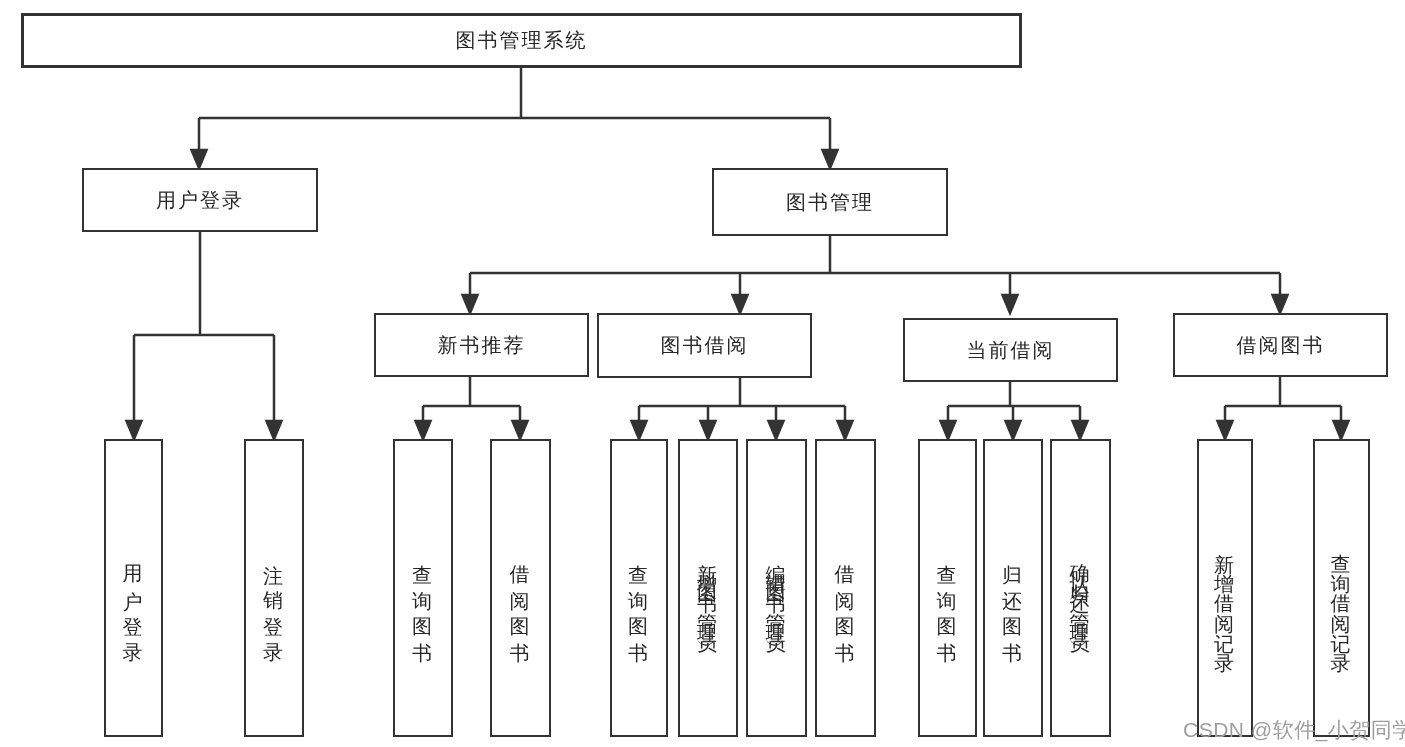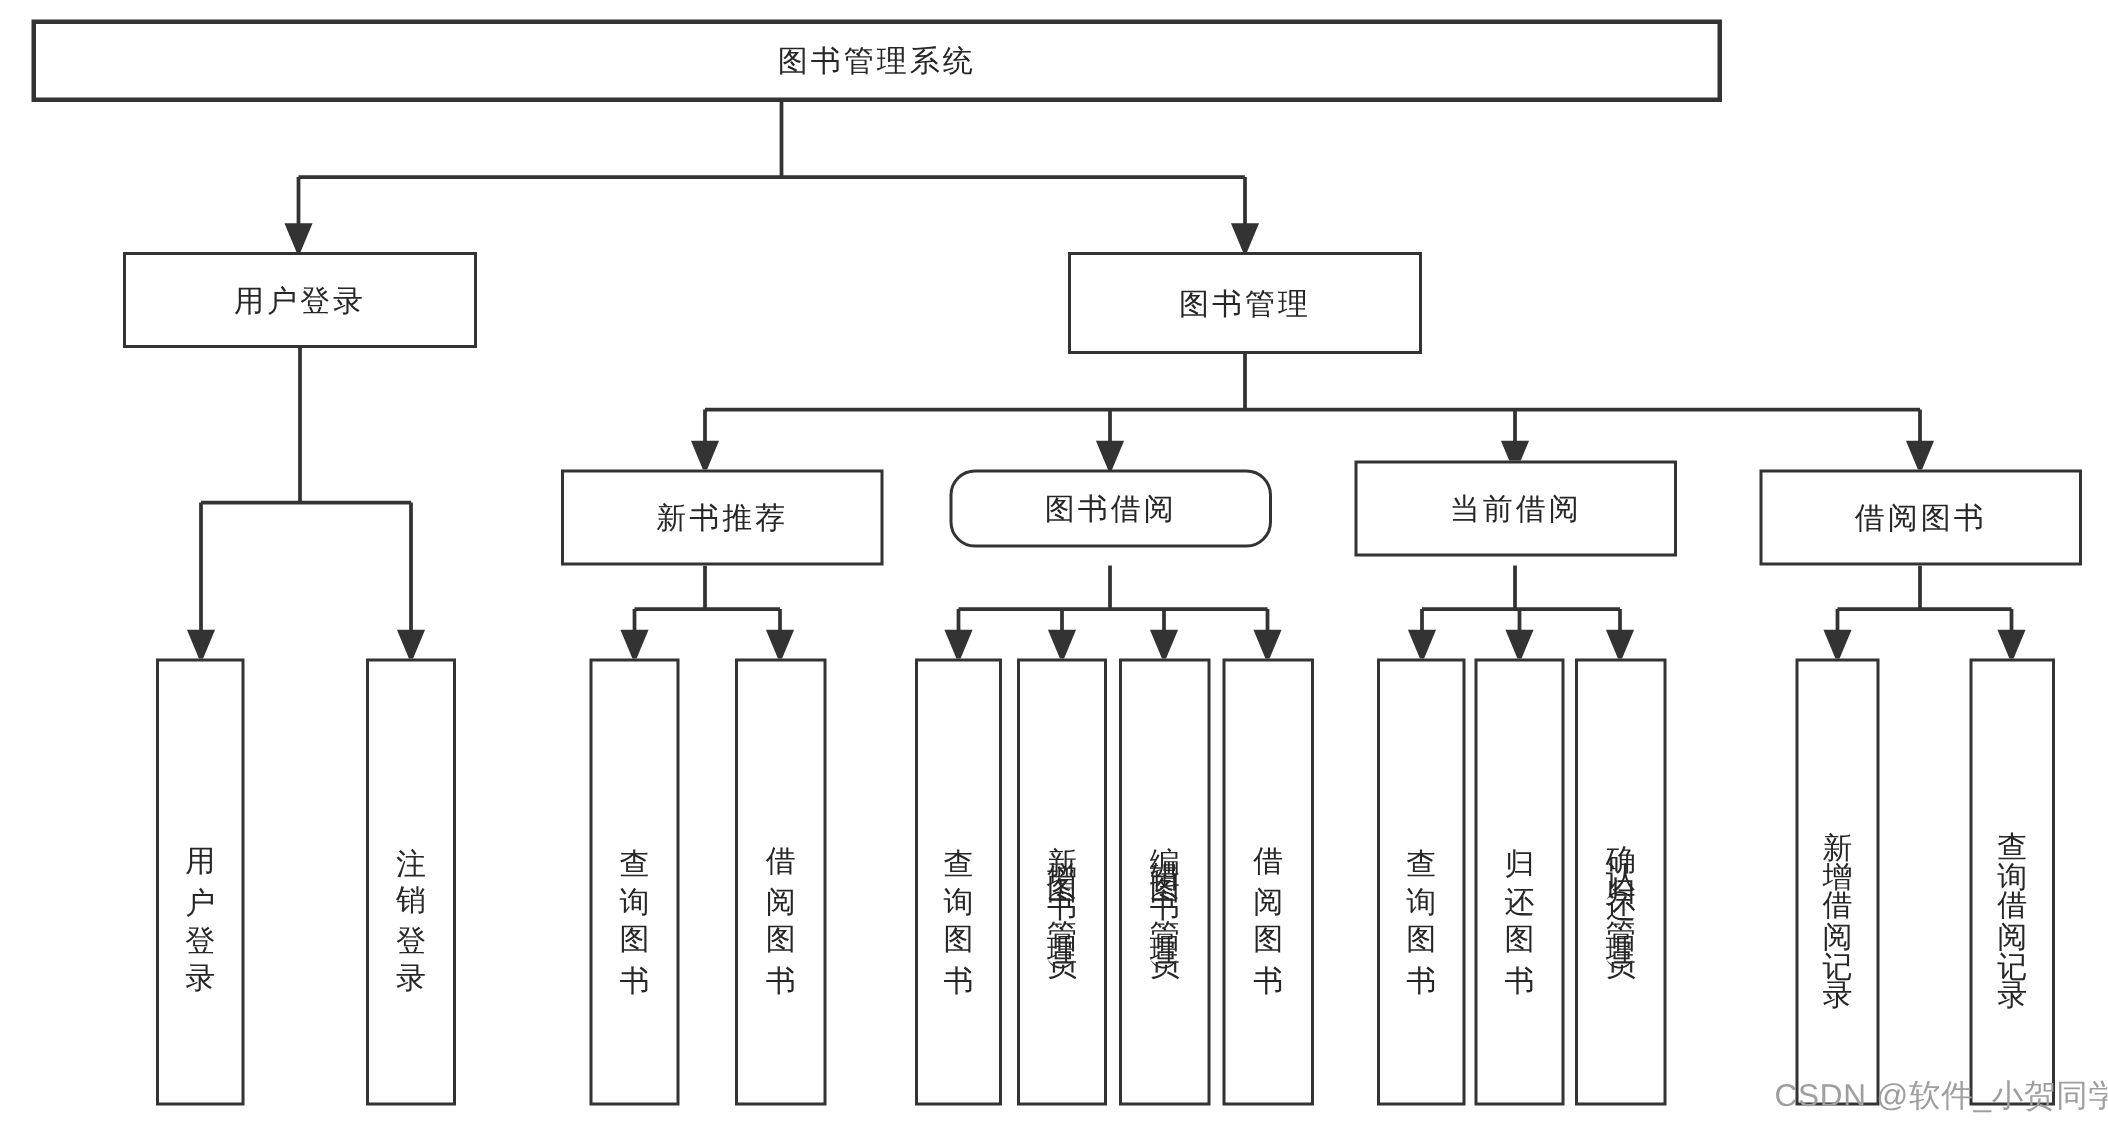--- a/index.html
+++ b/index.html
@@ -82,28 +82,28 @@
       </g>
 
       <g>
         <path fill="none" d="M1280 377 V406 M1225 406 H1341 M1225 406 V422 M1341 406 V422"></path>
         <polygon points="1217.5,421 1232.5,421 1225,439"></polygon>
         <polygon points="1333.5,421 1348.5,421 1341,439"></polygon>
       </g>
     </g>
   </svg>
 
-  <div class="box root" style="left:21px; top:13px; width:1127px; height:55px;font-family:Liberation Mono, monospace;">图书管理系统</div>
+  <div class="box root" style="left:21px; top:13px; width:1001px; height:55px;font-family:Liberation Mono, monospace;">图书管理系统</div>
 
   <div class="box" style="left:82px; top:168px; width:236px; height:64px;">用户登录</div>
   <div class="box" style="left:712px; top:168px; width:236px; height:68px;text-align:right;">图书管理</div>
 
   <div class="box" style="left:374px; top:313px; width:215px; height:64px;">新书推荐</div>
-  <div class="box" style="left:633px; top:313px; width:215px; height:52px;border-radius:17px;">图书借阅</div>
-  <div class="box" style="left:903px; top:307px; width:215px; height:64px;">当前借阅</div>
+  <div class="box" style="left:597px; top:313px; width:215px; height:65px;">图书借阅</div>
+  <div class="box" style="left:903px; top:318px; width:215px; height:64px;">当前借阅</div>
   <div class="box" style="left:1173px; top:313px; width:215px; height:64px;">借阅图书</div>
 
   <div class="box leaf n4" style="left:104px; width:59px;">用户登录</div>
   <div class="box leaf n4" style="left:244px; width:60px;">注销登录</div>
 
   <div class="box leaf n4" style="left:393px; width:60px;">查询图书</div>
   <div class="box leaf n4" style="left:490px; width:61px;">借阅图书</div>
 
   <div class="box leaf n4" style="left:610px; width:58px;">查询图书</div>
   <div class="box leaf n9" style="left:678px; width:60px;">新增图书（管理员）</div>

